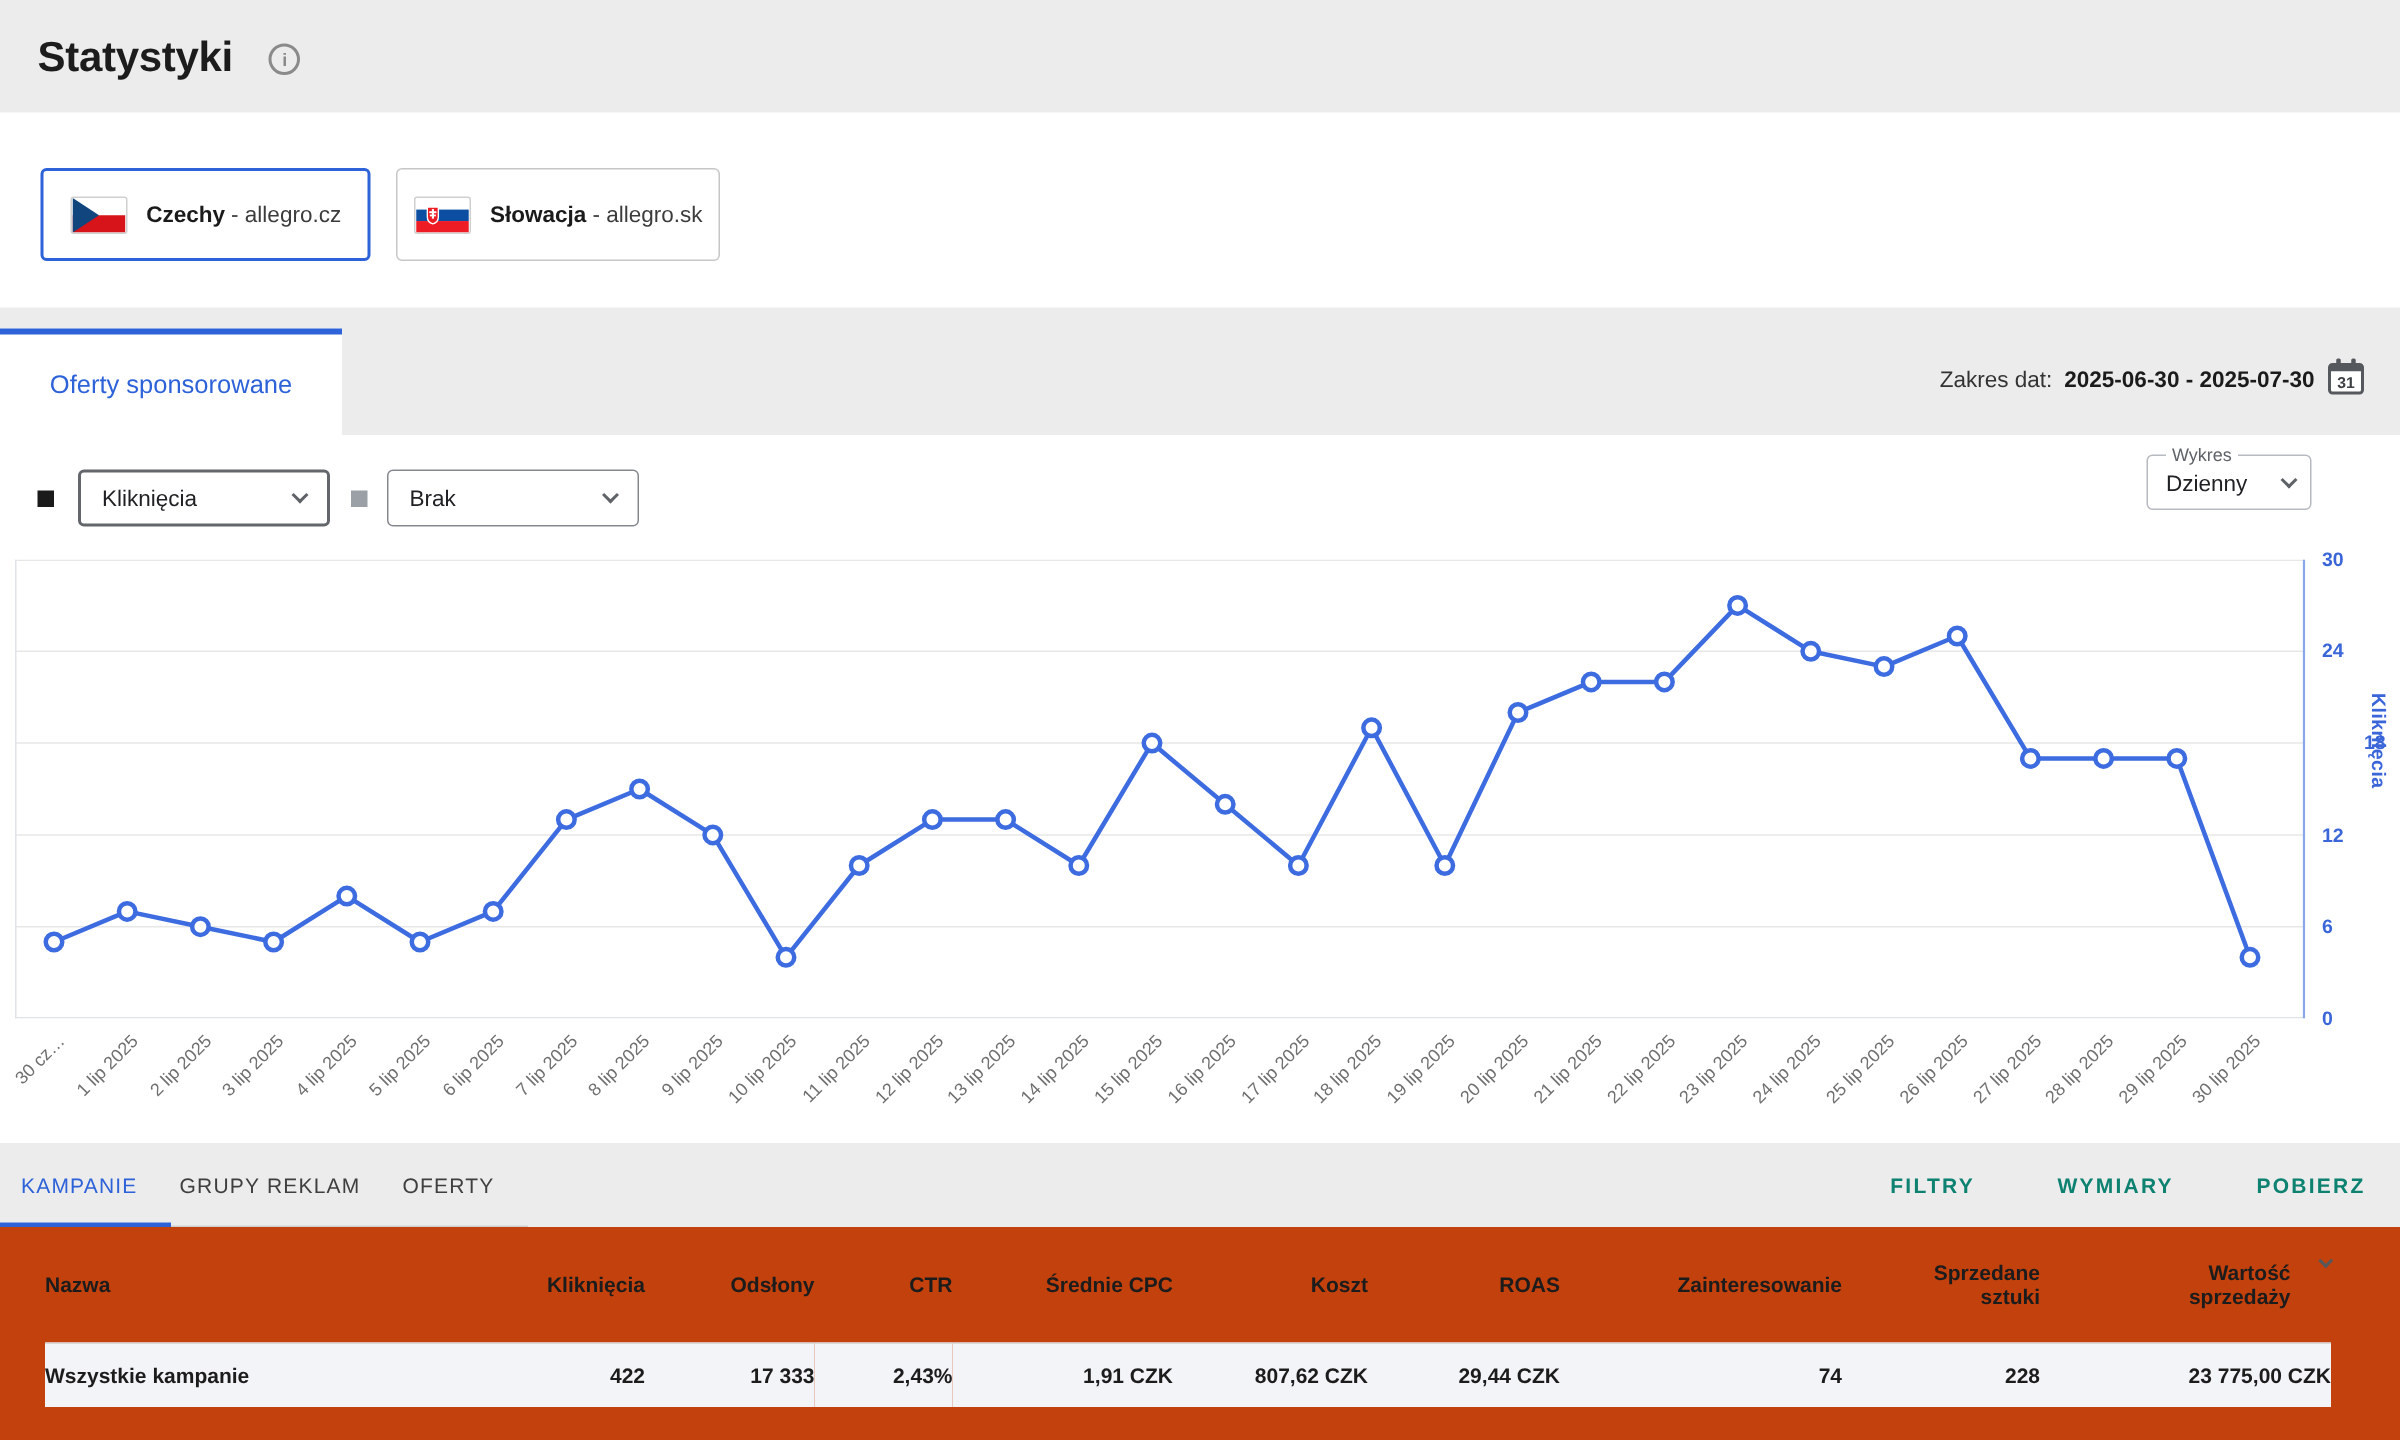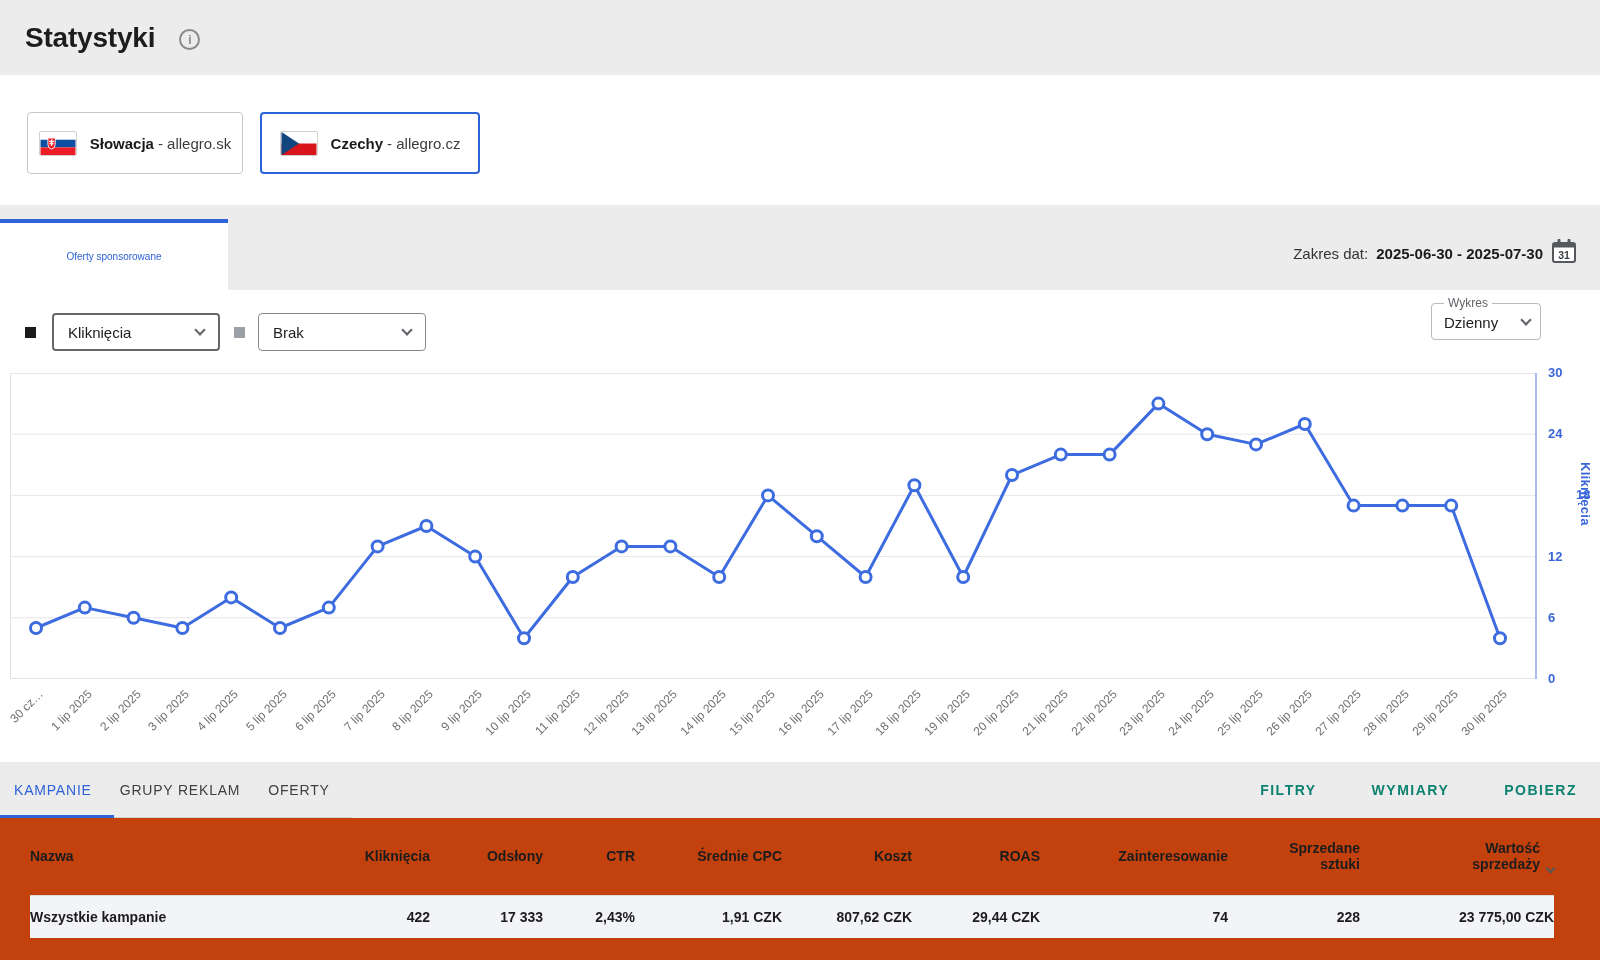--- a/index.html
+++ b/index.html
@@ -23,21 +23,21 @@
   .market-btn { height:62px; background:#fff; border:1px solid #c6c6c6; border-radius:4px;
     display:flex; align-items:center; justify-content:center; gap:13px; cursor:pointer; font-size:15px; }
   .market-btn.selected { border:2px solid #2e62d9; }
   .mb-0 { width:216px; } .mb-1 { width:220px; } .mb-2 { width:216px; } .mb-3 { width:222px; }
   .flag svg { display:block; border:1px solid #d0d0d0; border-radius:2px; }
   .market-label b { font-weight:700; color:#1a1a1a; }
   .market-label .domain { font-weight:400; color:#3c3c3c; margin-left:4px; }
   
   .sponsored-tab { position:absolute; top:219px; left:0; width:228px; height:71px; background:#fff;
     border-top:4px solid #2e62d9; display:flex; align-items:center; justify-content:center;
-    color:#2e62d9; font-size:10px; cursor:pointer; }
+    color:#2e62d9; font-size:17px; cursor:pointer; }
   .date-range { position:absolute; top:240px; right:23px; height:26px; display:flex; align-items:center; gap:8px; cursor:pointer; }
   .dr-label { font-size:15px; color:#333; }
   .dr-value { font-size:15px; font-weight:700; color:#1b1b1b; }
   
   .chart-panel { position:absolute; top:290px; left:0; width:1600px; height:472px; background:#fff; }
   .sq { position:absolute; width:11px; height:11px; }
   .sq1 { left:25px; top:37px; background:#1a1a1a; }
   .sq2 { left:234px; top:37px; background:#9aa0a6; }
   .select { position:absolute; top:23px; width:168px; height:38px; border-radius:4px; background:#fff;
     display:flex; align-items:center; justify-content:space-between; padding:0 14px; font-size:15px; color:#202124; cursor:pointer; }
@@ -65,56 +65,56 @@
   .ts-action { font-size:14px; font-weight:600; letter-spacing:1.5px; color:#0d8271; cursor:pointer; }
   
   .table-panel { position:absolute; top:818px; left:0; width:1600px; height:142px; background:#c2410c; }
   table.stats { position:absolute; left:30px; top:0; width:1524px; border-collapse:collapse; table-layout:fixed; }
   table.stats th { height:77px; font-size:14px; font-weight:700; color:#1c1c1c; text-align:right; vertical-align:middle; }
   table.stats th:first-child { text-align:left; }
   table.stats td { height:43px; font-size:14px; font-weight:700; color:#1c1c1c; text-align:right; vertical-align:middle;
     background:#f3f4f8; border-top:1px solid #d9d9d9; }
   table.stats td:first-child { text-align:left; }
   .th-wrap { display:inline-block; }
-  .th-flex { display:inline-flex; align-items:flex-end; gap:7px; }
+  .th-flex { display:inline-flex; align-items:flex-start; gap:20px; }
   .sort-chev { width:7px; height:7px; border-right:2px solid #55585c; border-bottom:2px solid #55585c;
     transform:rotate(45deg); margin-top:-3px; flex:none; cursor:pointer; }
 </style>
 </head>
 <body>
 
 <div class="header-strip">
   <span class="page-title">Statystyki</span>
   <span class="info-icon">i</span>
 </div>
 
 <div class="markets-panel">
+  <div class="market-btn mb-1 selected">
+    <span class="flag">
+      <svg width="38" height="25" viewBox="0 0 38 25">
+          <rect width="38" height="12.5" fill="#ffffff"></rect>
+          <rect y="12.5" width="38" height="12.5" fill="#d7141a"></rect>
+          <polygon points="0,0 19,12.5 0,25" fill="#11457e"></polygon>
+        </svg>
+    </span>
+    <span class="market-label"><b>Czechy</b><span class="domain">- allegro.cz</span></span>
+  </div>
   <div class="market-btn mb-2">
     <span class="flag">
       <svg width="38" height="25" viewBox="0 0 38 25">
           <rect width="38" height="8.4" fill="#ffffff"></rect>
           <rect y="8.4" width="38" height="8.3" fill="#0b4ea2"></rect>
           <rect y="16.7" width="38" height="8.3" fill="#ee1c25"></rect>
           <path d="M8 6.5 h8 v7 q0 4 -4 5.2 q-4 -1.2 -4 -5.2 z" fill="#ee1c25" stroke="#ffffff" stroke-width="1"></path>
           <rect x="11.3" y="8" width="1.5" height="7" fill="#ffffff"></rect>
           <rect x="9.4" y="9.6" width="5.2" height="1.4" fill="#ffffff"></rect>
           <rect x="9.8" y="12" width="4.4" height="1.3" fill="#ffffff"></rect>
         </svg>
     </span>
     <span class="market-label"><b>Słowacja</b><span class="domain">- allegro.sk</span></span>
-  </div>
-  <div class="market-btn mb-1 selected">
-    <span class="flag">
-      <svg width="38" height="25" viewBox="0 0 38 25">
-          <rect width="38" height="12.5" fill="#ffffff"></rect>
-          <rect y="12.5" width="38" height="12.5" fill="#d7141a"></rect>
-          <polygon points="0,0 19,12.5 0,25" fill="#11457e"></polygon>
-        </svg>
-    </span>
-    <span class="market-label"><b>Czechy</b><span class="domain">- allegro.cz</span></span>
   </div>
 </div>
 
 <div class="sponsored-tab">
   <span>Oferty sponsorowane</span>
 </div>
 <div class="date-range">
   <span class="dr-label">Zakres dat:</span>
   <span class="dr-value">2025-06-30 - 2025-07-30</span>
   <span>

